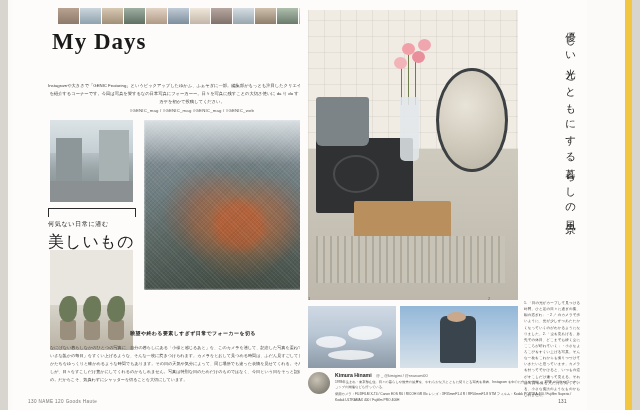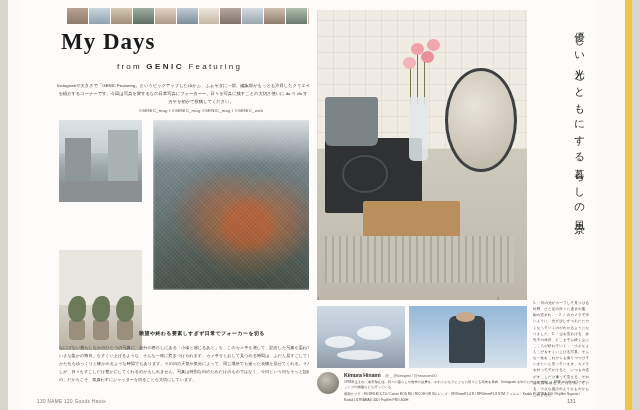--- a/index.html
+++ b/index.html
@@ -25,21 +25,21 @@
   }
   .accent-bar {
     position: absolute; right: 8px; top: 0; width: 7px; height: 410px;
     background: #f2c640;
   }
   .page {
     position: relative;
     height: 410px;
     background: #fdfcfa;
   }
-  .page-left { width: 288px; margin-left: 21px; }
+  .page-left { width: 288px; margin-left: 12px; }
   .page-right { width: 287px; }
   .gutter {
     position: absolute; left: 330px; top: 0; width: 8px; height: 410px;
     background: linear-gradient(to right, rgba(0,0,0,.14), rgba(0,0,0,.03) 45%, rgba(0,0,0,.10));
   }
 
   
   .thumb-strip {
     position: absolute; left: 46px; top: 8px;
     width: 262px; height: 16px;
@@ -238,25 +238,20 @@
       <div class="thumb" style="background:linear-gradient(180deg,#d5dde2,#98a6af)"></div>
       <div class="thumb" style="background:linear-gradient(180deg,#cfc0ae,#8e7d6b)"></div>
       <div class="thumb" style="background:linear-gradient(180deg,#aebfae,#6a7a6c)"></div>
       <div class="thumb" style="background:linear-gradient(180deg,#e6dace,#b5a493)"></div>
     </div>
 
     <div class="masthead">
       <div class="title-row">
         <div class="main-title">My Days</div>
       </div>
-      <div class="from-line">
-        <span>from</span>
-        <b>GENIC</b>
-        <span>Featuring</span>
-      </div>
     </div>
 
     <div class="lede">Instagramや大きさで「GENIC Featuring」というピックアップしたゆかふ、ふぁそぎに一部。編集部がもっとも注目したクリエイターと、その作品を紹介するコーナーです。今回は写真を愛するなの日常写真にフォーカーー。日々を写真に残すことの大切さ使いに da り do す do り、ぎ SNS のカケを初かて投稿してください。</div>
     <div class="hashtags">#GENIC_mag / #GENIC_mag  #GENIC_mag / #GENIC_web</div>
 
     <div class="photo ph-street">
       <div class="sky"></div>
       <div class="bld"></div>
       <div class="bld2"></div>
       <div class="road"></div>
@@ -271,20 +266,25 @@
       <div class="leaf" style="left:33px;bottom:28px"></div>
       <div class="leaf" style="left:57px;bottom:28px"></div>
     </div>
 
     <div class="photo ph-window">
       <div class="glass"></div>
       <div class="texture"></div>
       <div class="top-light"></div>
     </div>
 
+    <div class="bracket-block">
+      <div class="bracket-top"></div>
+      <div class="bk-small">何気ない日常に潜む</div>
+      <div class="bk-big">美しいもの</div>
+    </div>
 
     <div class="lead-caption">眺望や終わる要素しすぎず日常でフォーカーを切る</div>
     <div class="body-copy">なにげない暮らしなかのひとつの写真に、自分の暮らしにある「小様と感じるあと」を、このカメラを通して、記念した写真を重ねていく。どれも「ちいさな誰かの毎日」をすくい上げるような、そんな一枚に惹きつけられます。カメラをとおして見つめる時間は、ふだん見すごしてしまう光や色、影のかたちをゆっくりと確かめるような時間でもあります。その日の天気や気分によって、同じ場所でも違った表情を見せてくれる。そんな発見のくりかえしが、日々をすこしだけ豊かにしてくれるのかもしれません。写真は特別な日のためだけのものではなく、今日という日をそっと記録しておくためのもの。だからこそ、気負わずにシャッターを切ることを大切にしています。</div>
     <div class="folio-left">130   NAME   120 Goods Haute</div>
   </div>
 
   <div class="gutter"></div>
 
   <div class="page page-right">
 

